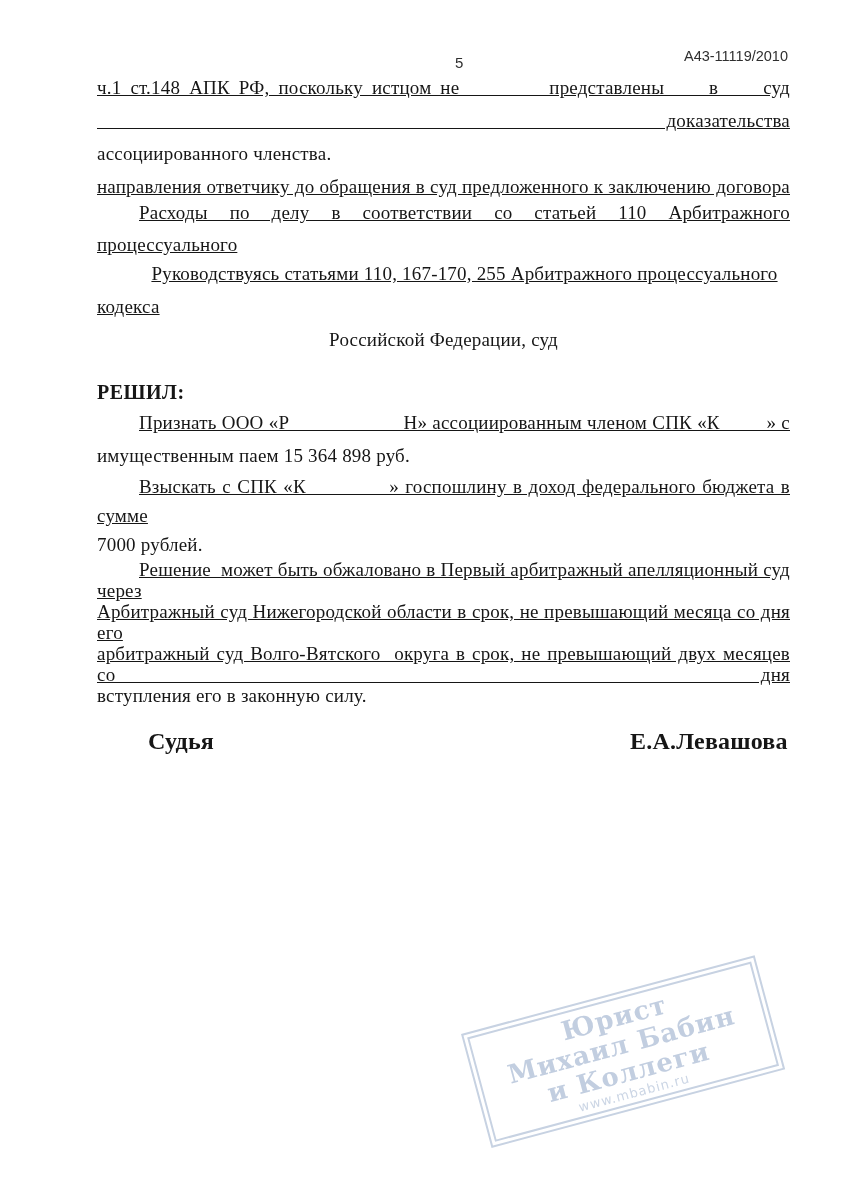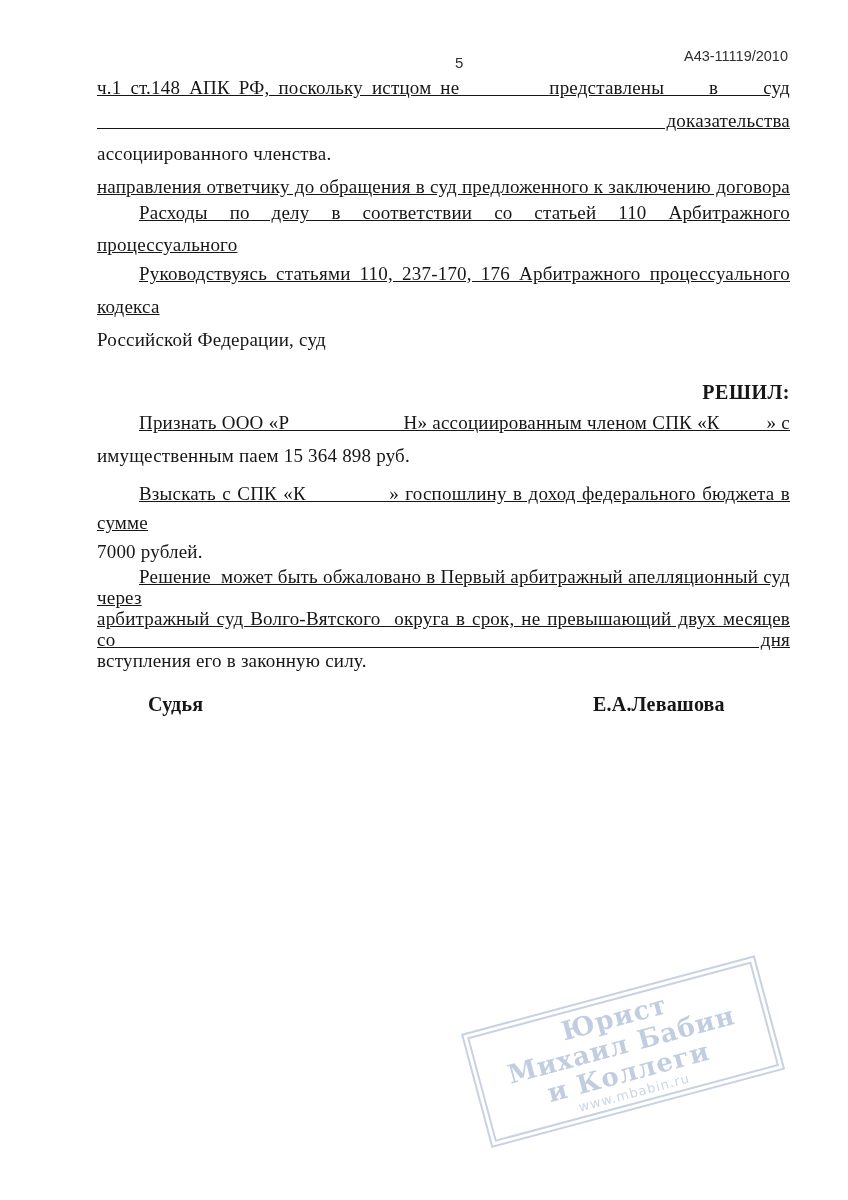--- a/index.html
+++ b/index.html
@@ -42,44 +42,44 @@
     font-size: 19px;
     letter-spacing: 0.2px;
   }
   .para { margin: 0; }
   .line { white-space: normal; }
   .line.j { text-align: justify; text-align-last: justify; text-decoration: underline; }
   .line.ind { text-indent: 42px; }
 
   .p-a .line { line-height: 33px; }
   .p-b { margin-top: -6px; } .p-b .line { line-height: 32px; }
-  .p-c { margin-top: -4px; } .p-c .line { line-height: 33px; }
+  .p-c { margin-top: -4px; } .p-c .line { line-height: 33px; text-align: center; }
   .p-d { margin-top: 2px;  } .p-d .line { line-height: 33px; }
   .p-e { margin-top: -4px; } .p-e .line { line-height: 28px; }
-  .p-f { margin-top: 7px;    } .p-f .line { line-height: 29px; }
+  .p-f { margin-top: 0;    } .p-f .line { line-height: 29px; }
   .p-g { margin-top: 0;    } .p-g .line { line-height: 21px; }
 
   .heading {
     margin-top: 24px;
-    text-align: right;
+    text-align: left;
     font-weight: bold;
     font-size: 20px;
     line-height: 24px;
     letter-spacing: 0.5px;
   }
   
   .signature {
     position: relative;
     margin-top: 22px;
     height: 24px;
     font-weight: bold;
-    font-size: 20px;
+    font-size: 24px;
   }
   .sig-label { position: absolute; left: 51px; top: 0; }
-  .sig-name  { position: absolute; left: 496px; top: 0; }
+  .sig-name  { position: absolute; left: 533px; top: 0; }
 
   
   .stamp {
     position: absolute;
     left: 461px;
     top: 1034px;
     width: 304px;
     height: 118px;
     transform: rotate(-15deg);
     transform-origin: 0 0;
@@ -128,39 +128,40 @@
       <div class="line j">ч.1 ст.148 АПК РФ, поскольку истцом не&nbsp;&nbsp;&nbsp;&nbsp;&nbsp;&nbsp;&nbsp;&nbsp;&nbsp; представлены &nbsp;&nbsp;&nbsp;&nbsp;в &nbsp;&nbsp;&nbsp;&nbsp;суд &nbsp;&nbsp;&nbsp;&nbsp;доказательства</div>
       <div class="line">ассоциированного членства.</div>
       <div class="line j">направления ответчику до обращения в суд предложенного к заключению договора</div>
     </div>
 
     <div class="para p-b">
       <div class="line j ind">Расходы по делу в соответствии со статьей 110 Арбитражного процессуального</div>
     </div>
 
     <div class="para p-c">
-      <div class="line j ind">Руководствуясь статьями 110, 237-170, 176 Арбитражного процессуального кодекса</div>
+      <div class="line j ind">Руководствуясь статьями 110, 167-170, 255 Арбитражного процессуального кодекса</div>
       <div class="line">Российской Федерации, суд</div>
     </div>
 
     <div class="heading">РЕШИЛ:</div>
 
     <div class="para p-d">
       <div class="line j ind">Признать ООО «Р &nbsp;&nbsp;&nbsp;&nbsp;&nbsp;&nbsp;&nbsp;&nbsp;&nbsp;&nbsp;&nbsp;&nbsp;&nbsp;&nbsp;&nbsp;&nbsp;&nbsp;&nbsp;&nbsp;&nbsp; Н» ассоциированным членом СПК «К &nbsp;&nbsp;&nbsp;&nbsp;&nbsp;&nbsp;&nbsp; » с</div>
       <div class="line">имущественным паем 15 364 898 руб.</div>
     </div>
 
 
     <div class="para p-f">
       <div class="line j ind">Взыскать с СПК «К &nbsp;&nbsp;&nbsp;&nbsp;&nbsp;&nbsp;&nbsp;&nbsp;&nbsp;&nbsp;&nbsp; » госпошлину в доход федерального бюджета в сумме</div>
       <div class="line">7000 рублей.</div>
     </div>
 
     <div class="para p-g">
       <div class="line j ind">Решение&nbsp; может быть обжаловано в Первый арбитражный апелляционный суд через</div>
+      <div class="line j">Арбитражный суд Нижегородской области в срок, не превышающий месяца со дня его</div>
       <div class="line j">арбитражный суд Волго-Вятского&nbsp; округа в срок, не превышающий двух месяцев со дня</div>
       <div class="line">вступления его в законную силу.</div>
     </div>
 
     <div class="signature">
       <span class="sig-label">Судья</span>
       <span class="sig-name">Е.А.Левашова</span>
     </div>
 
   </div>

